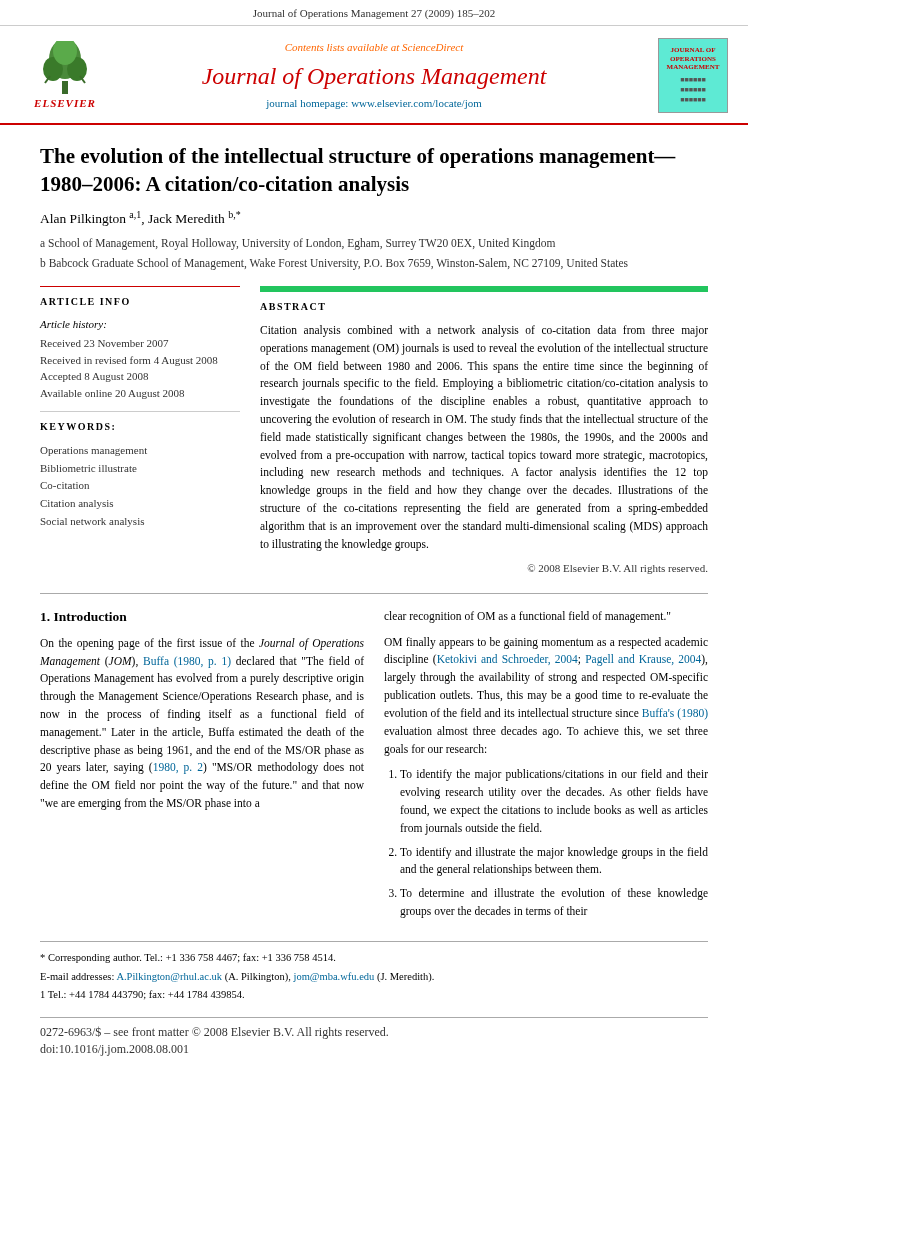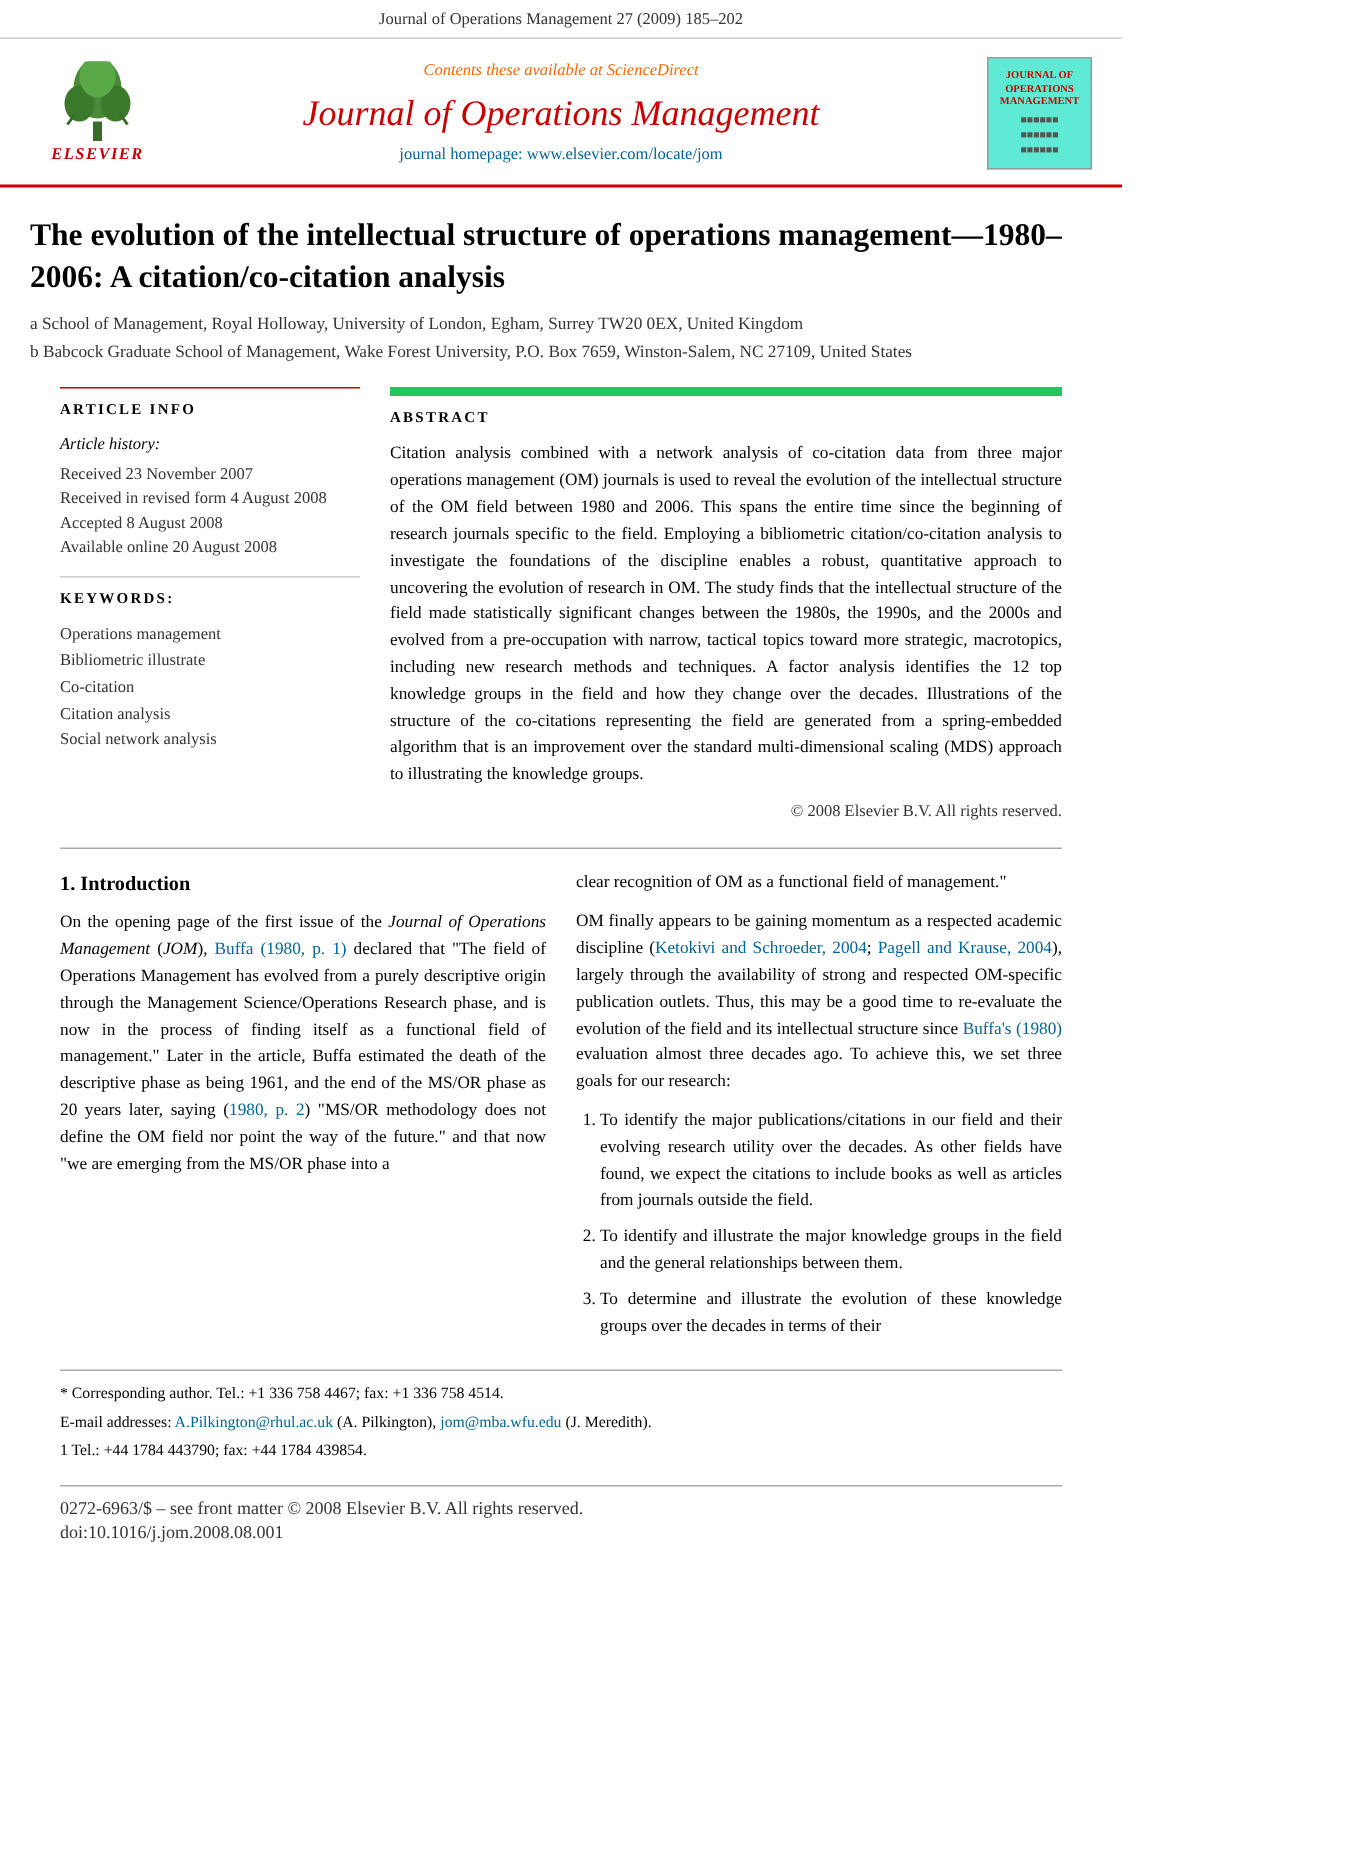--- a/index.html
+++ b/index.html
@@ -102,21 +102,21 @@
     .journal-logo-box .logo-title {
       font-size: 7px;
       font-weight: bold;
       color: #c00;
       line-height: 1.2;
       margin-bottom: 2px;
     }
 
     
     .article-section {
-      padding: 18px 40px 0 20px;
+      padding: 18px 40px 0 40px;
     }
     .article-title {
       font-size: 21px;
       font-weight: bold;
       color: #000;
       margin-bottom: 10px;
       line-height: 1.3;
     }
     .authors {
       font-size: 13.5px;
@@ -308,39 +308,42 @@
         <ellipse cx="30" cy="10" rx="12" ry="14" fill="#5aaa4a"></ellipse>
 
         <line x1="15" y1="35" x2="10" y2="42" stroke="#3a6b2a" stroke-width="2"></line>
         <line x1="45" y1="35" x2="50" y2="42" stroke="#3a6b2a" stroke-width="2"></line>
       </svg>
       <div class="elsevier-text">ELSEVIER</div>
     </div>
 
     <div class="journal-center">
       <div class="sciencedirect-line">
-        <span>Contents these available at</span>
+        <span>Contents lists available at</span>
         <span style="color:#f60; font-style:italic;"> <span>ScienceDirect</span></span>
       </div>
       <div class="journal-title-header">Journal of Operations Management</div>
       <div class="journal-homepage">
         <span>journal homepage: </span><span style="color:#069;">www.elsevier.com/locate/jom</span>
       </div>
     </div>
 
     <div class="journal-logo-right">
       <div class="journal-logo-box">
         <div class="logo-title">JOURNAL OF<br>OPERATIONS<br>MANAGEMENT</div>
         <div style="font-size:7px; color:#555; margin-top:3px;">■■■■■■<br>■■■■■■<br>■■■■■■</div>
       </div>
     </div>
   </div>
 
   <div class="article-section">
     <div class="article-title">The evolution of the intellectual structure of operations management—1980–2006: A citation/co-citation analysis</div>
+    <div class="authors">
+      <span>Alan Pilkington <sup>a,1</sup>, Jack Meredith <sup>b,*</sup></span>
+    </div>
     <div class="affiliations">
       <p>a School of Management, Royal Holloway, University of London, Egham, Surrey TW20 0EX, United Kingdom</p>
       <p>b Babcock Graduate School of Management, Wake Forest University, P.O. Box 7659, Winston-Salem, NC 27109, United States</p>
     </div>
   </div>
 
   <div class="two-col">
 
     <div class="article-info">
       <div class="info-section-title">ARTICLE INFO</div>

